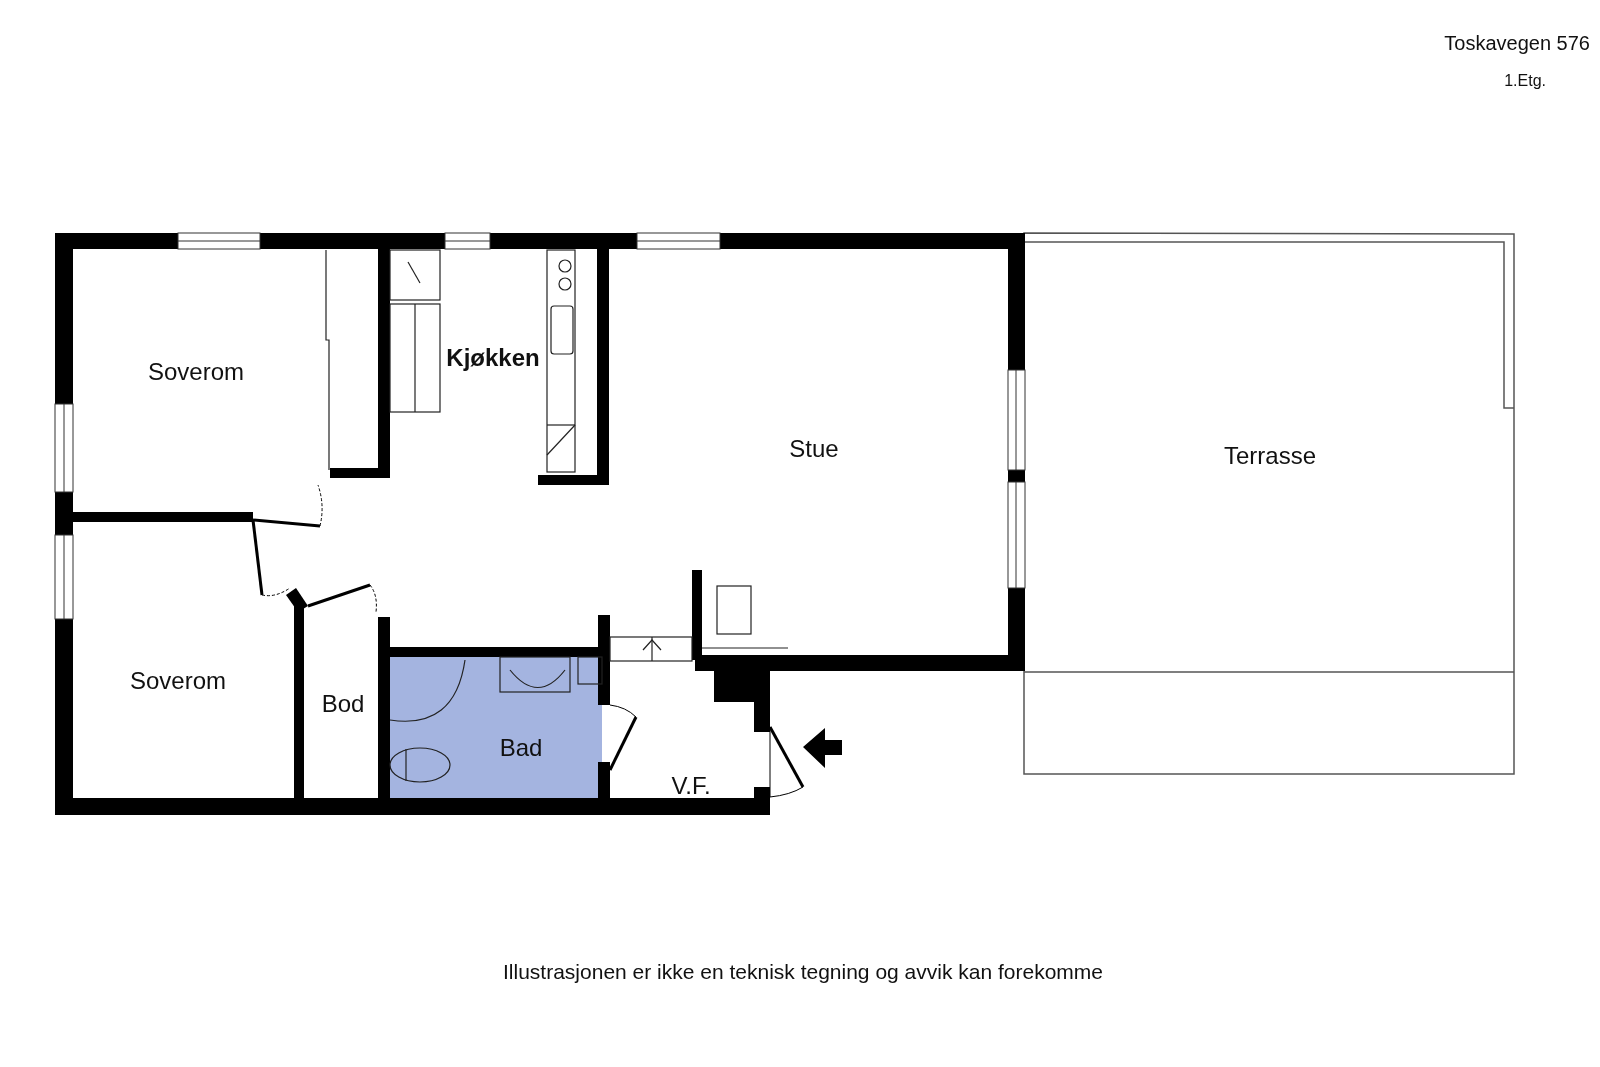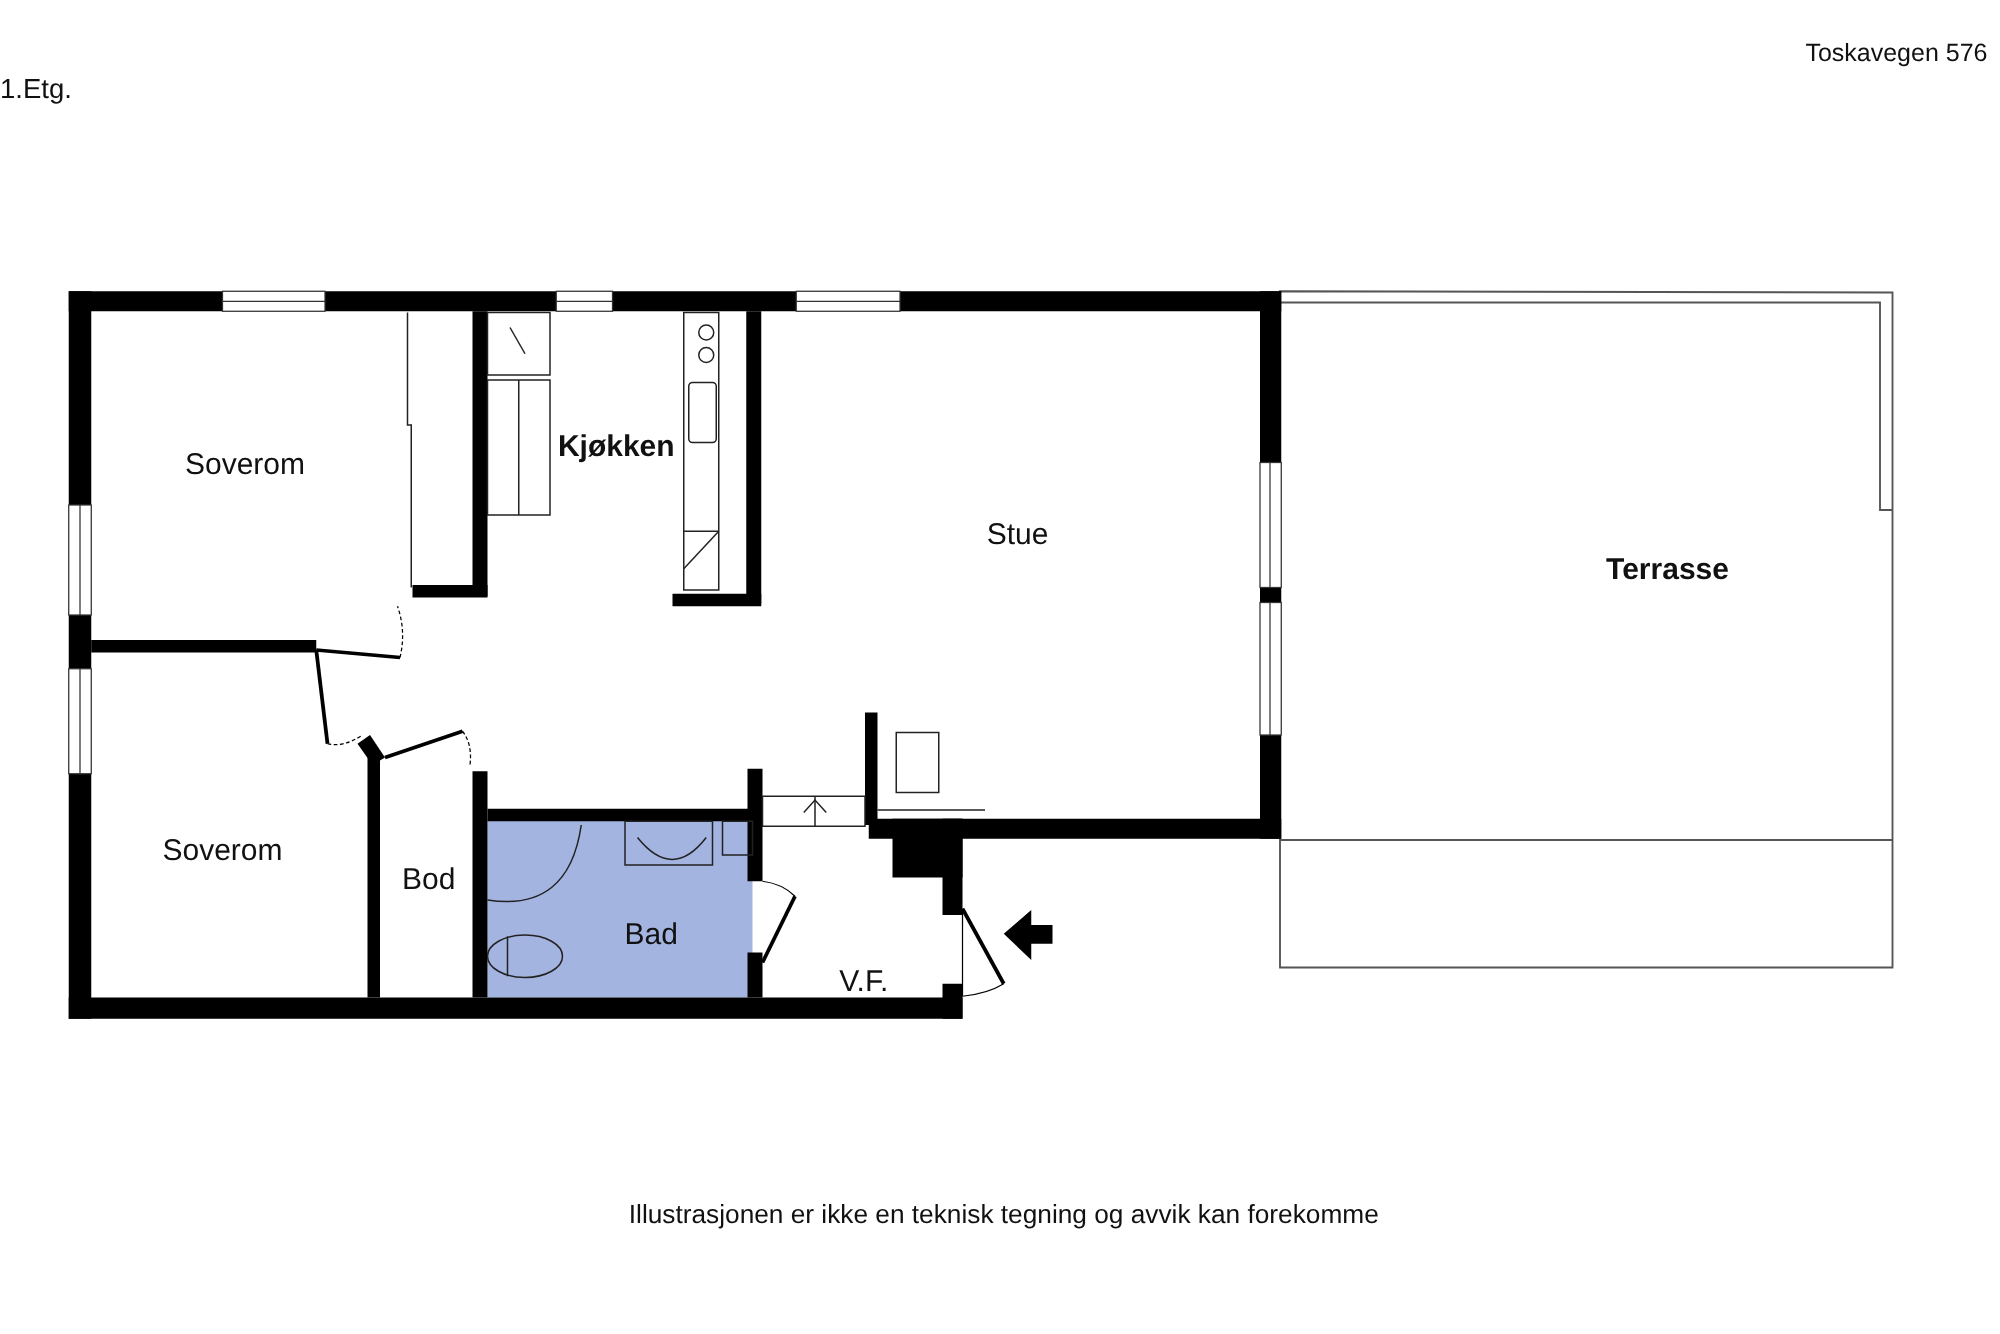--- a/index.html
+++ b/index.html
@@ -1,18 +1,18 @@
 <!DOCTYPE html>
 <html><head>
 <meta charset="utf-8">
 <style>
   html, body { margin:0; padding:0; background:#ffffff; }
   body { width:1600px; height:1067px; position:relative; overflow:hidden; font-family:"Liberation Sans", sans-serif; color:#111; }
   .title { position:absolute; left:0; width:1546px; top:32px; text-align:right; font-size:20px;margin-left:44px; }
-  .subtitle { position:absolute; left:0; width:1546px; top:58px; text-align:left; font-size:22px; }
+  .subtitle { position:absolute; left:0; width:1546px; top:72px; text-align:right; font-size:16px; }
   .disclaimer { position:absolute; left:0; width:1606px; top:960px; text-align:center; font-size:21px; }
   svg.plan { position:absolute; left:0; top:0; }
   .room-label { position:absolute; font-size:24px; transform:translate(-50%,-50%); white-space:nowrap; }
 </style>
 </head>
 <body>
 
 <div class="title">Toskavegen 576</div>
 <div class="subtitle">1.Etg.</div>
 
@@ -120,20 +120,20 @@
 
     <rect x="717" y="586" width="34" height="48"></rect>
     <line x1="702" y1="648" x2="788" y2="648"></line>
   </g>
 
   <polygon points="803,747 825,728 825,740 842,740 842,755 825,755 825,768" fill="#000"></polygon>
 </svg>
 
 <div class="room-label" style="left:196px;top:372px;">Soverom</div>
 <div class="room-label" style="left:493px;top:358px;font-weight:bold;">Kjøkken</div>
-<div class="room-label" style="left:814px;top:428px;">Stue</div>
-<div class="room-label" style="left:1334px;top:456px;font-weight:bold;">Terrasse</div>
+<div class="room-label" style="left:814px;top:449px;">Stue</div>
+<div class="room-label" style="left:1270px;top:456px;">Terrasse</div>
 <div class="room-label" style="left:178px;top:681px;">Soverom</div>
 <div class="room-label" style="left:343px;top:704px;">Bod</div>
 <div class="room-label" style="left:521px;top:748px;">Bad</div>
 <div class="room-label" style="left:691px;top:741px;margin-top:45px;">V.F.</div>
 
 <div class="disclaimer">Illustrasjonen er ikke en teknisk tegning og avvik kan forekomme</div>
 
 </body></html>

